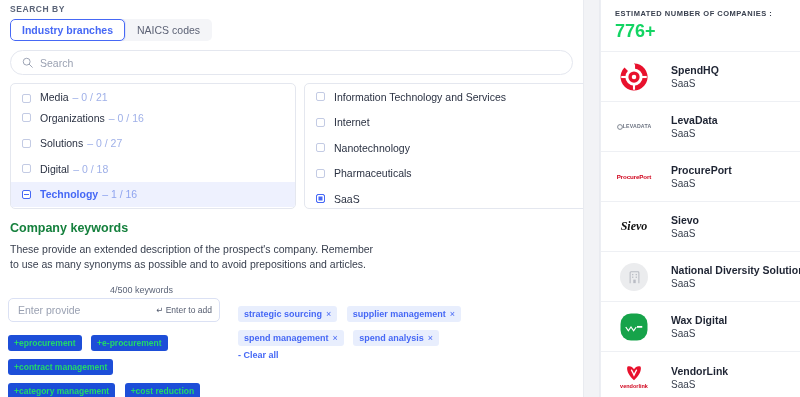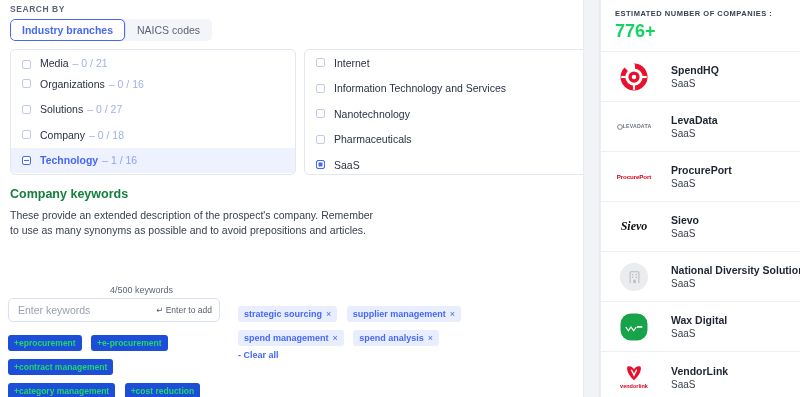--- a/index.html
+++ b/index.html
@@ -165,63 +165,72 @@
 
   <div class="main">
 
     <div class="search-by-label">SEARCH BY</div>
 
     <div class="segmented">
       <div class="seg-btn active">Industry branches</div>
       <div class="seg-btn">NAICS codes</div>
     </div>
 
+    <div class="searchbox">
+      <span class="mag">
+        <svg width="11" height="11" viewBox="0 0 16 16">
+            <circle cx="6.8" cy="6.8" r="5" fill="none" stroke="#9aa1b2" stroke-width="1.4"></circle>
+            <line x1="10.5" y1="10.5" x2="15" y2="15" stroke="#9aa1b2" stroke-width="1.4" stroke-linecap="round"></line>
+          </svg>
+      </span>
+      <span class="ph">Search</span>
+    </div>
 
     <div class="tree-wrap">
       <div class="tree-col tree-left">
         <div class="tree-row">
           <span class="cbox"></span>
           <span class="label">Media</span>
           <span class="count">– 0 / 21</span>
         </div>
         <div class="tree-row">
           <span class="cbox"></span>
           <span class="label">Organizations</span>
           <span class="count">– 0 / 16</span>
         </div>
         <div class="tree-row">
           <span class="cbox"></span>
           <span class="label">Solutions</span>
           <span class="count">– 0 / 27</span>
         </div>
         <div class="tree-row">
           <span class="cbox"></span>
-          <span class="label">Company</span>
+          <span class="label">Digital</span>
           <span class="count">– 0 / 18</span>
         </div>
         <div class="tree-row sel">
           <span class="cbox indeterminate"></span>
           <span class="label">Technology</span>
           <span class="count">– 1 / 16</span>
         </div>
         <div class="tree-row">
           
           
           
         </div>
       </div>
 
       <div class="tree-col tree-right">
         <div class="tree-row">
           <span class="cbox"></span>
+          <span class="label">Information Technology and Services</span>
+        </div>
+        <div class="tree-row">
+          <span class="cbox"></span>
           <span class="label">Internet</span>
-        </div>
-        <div class="tree-row">
-          <span class="cbox"></span>
-          <span class="label">Information Technology and Services</span>
         </div>
         <div class="tree-row">
           <span class="cbox"></span>
           <span class="label">Nanotechnology</span>
         </div>
         <div class="tree-row">
           <span class="cbox"></span>
           <span class="label">Pharmaceuticals</span>
         </div>
         <div class="tree-row">
@@ -231,21 +240,21 @@
 
       </div>
     </div>
 
     <div class="kw-title">Company keywords</div>
     <div class="kw-desc">These provide an extended description of the prospect's company. Remember to use as many synonyms as possible and to avoid prepositions and articles.</div>
 
     <div class="kw-counter">4/500 keywords</div>
 
     <div class="kw-input">
-      <span class="ph">Enter keywords</span>
+      <span class="ph">Enter provide</span>
       <span class="kw-hint">↵ Enter to add</span>
     </div>
 
     <div class="tags">
       <span class="tag"><span>strategic sourcing</span><span class="x">×</span></span>
       <span class="tag"><span>supplier management</span><span class="x">×</span></span>
       <span class="tag"><span>spend management</span><span class="x">×</span></span>
       <span class="tag"><span>spend analysis</span><span class="x">×</span></span>
       <span class="clear-all">- Clear all</span>
     </div>

